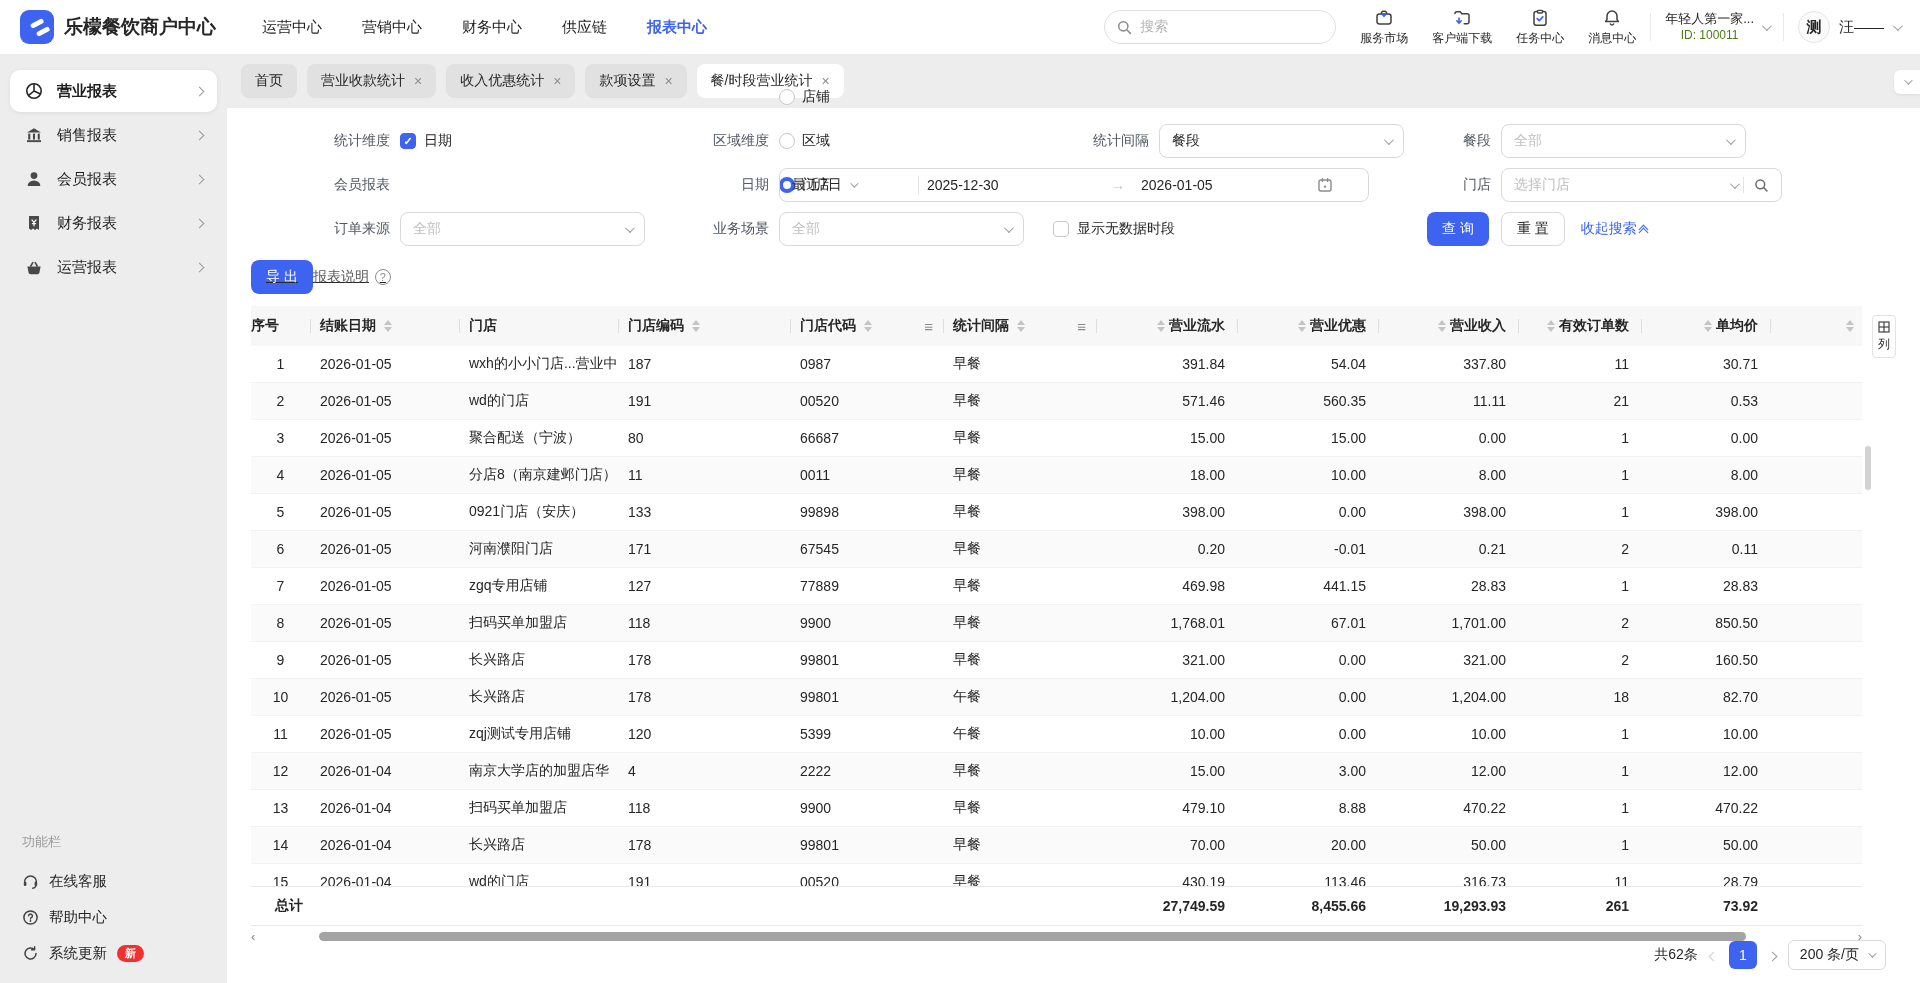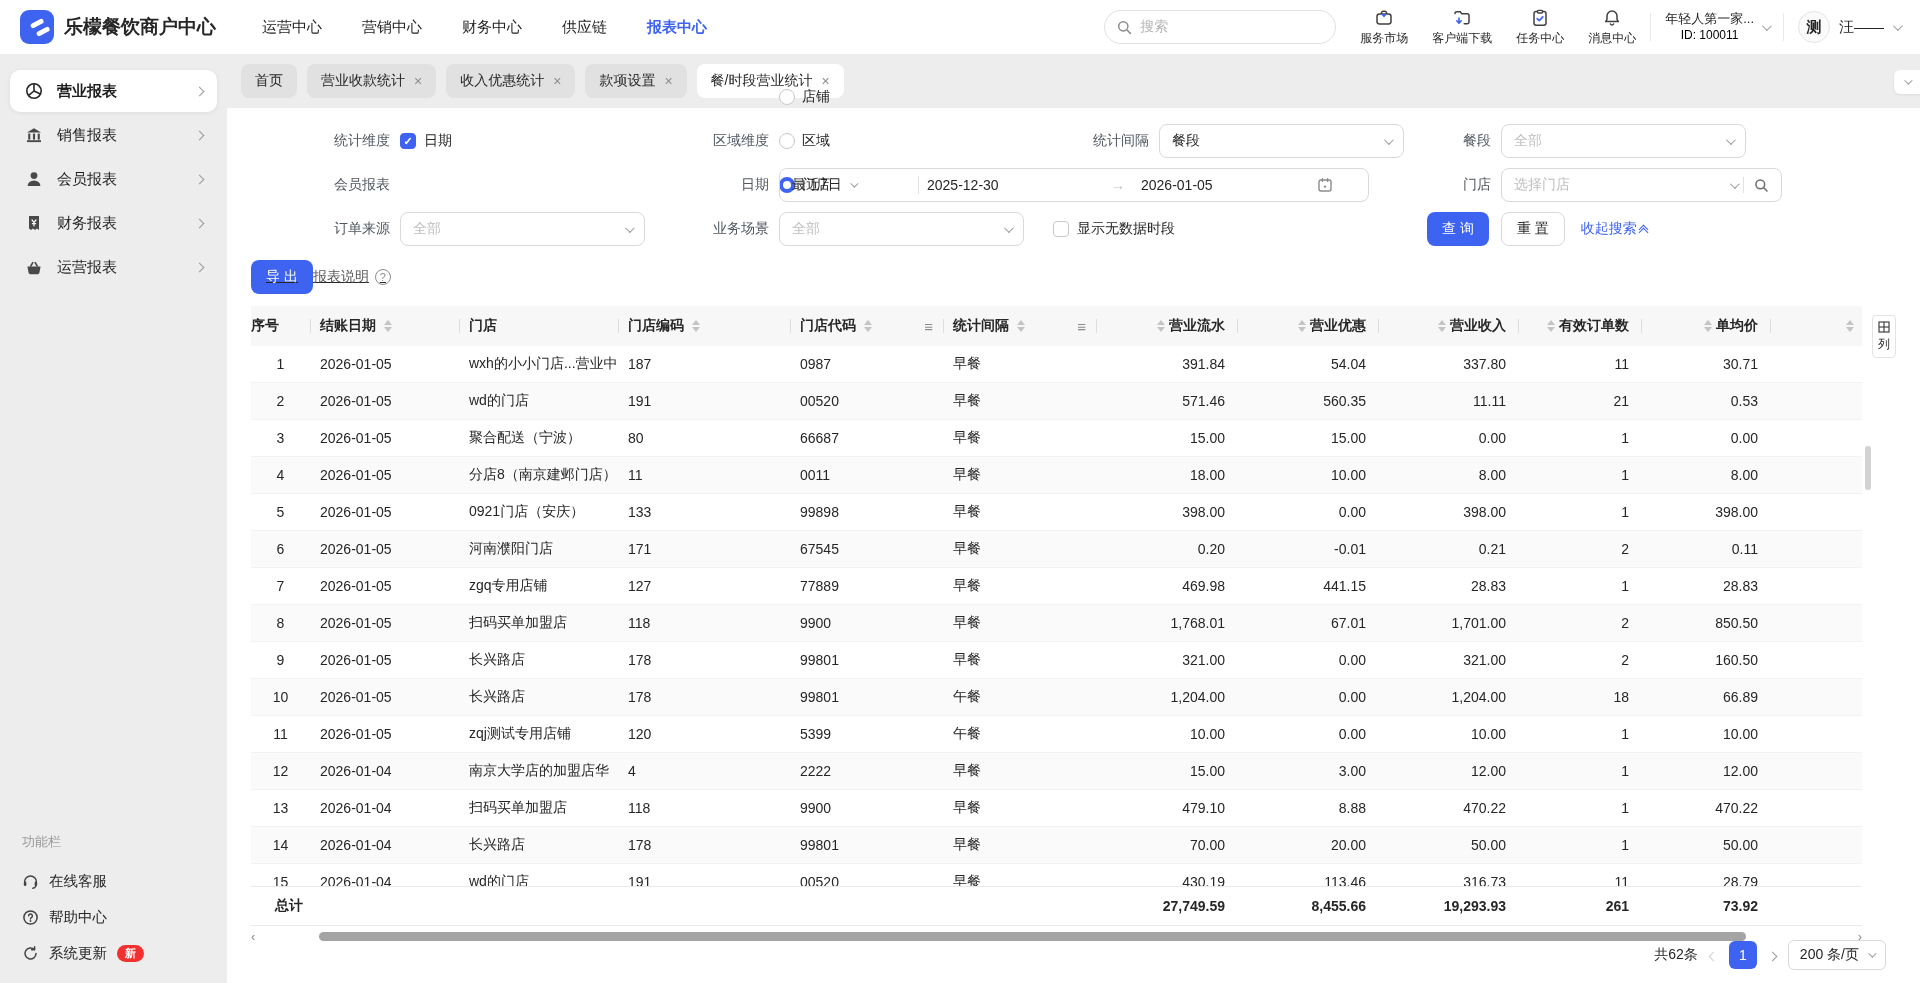--- a/index.html
+++ b/index.html
@@ -14,21 +14,21 @@
   .nav { display:flex; gap:40px; margin-left:46px; font-size:15px; color:#1f1f1f; }
   .nav-item.active { color:#3D63F0; font-weight:bold; }
   .search { margin-left:auto; width:232px; height:34px; border:1px solid #e0e0e0; border-radius:17px; display:flex; align-items:center; padding:0 12px; gap:8px; background:#fff; }
   .search .ph { color:#b5b5b5; font-size:14px; }
   .qlinks { display:flex; margin-left:24px; gap:24px; }
   .qlink { display:flex; flex-direction:column; align-items:center; gap:2px; font-size:12px; color:#262626; cursor:pointer; }
   .vdiv { width:1px; height:28px; background:#e8e8e8; margin:0 14px; }
   .merchant { display:flex; align-items:center; gap:8px; }
   .m-txt { text-align:center; line-height:1.25; }
   .m-name { font-size:13px; color:#262626; }
-  .m-id { font-size:12px; color:#000000; }
+  .m-id { font-size:12px; color:#4d7c0f; }
   .user { display:flex; align-items:center; gap:9px; }
   .avatar { width:32px; height:32px; border-radius:50%; background:#fbfbfb; border:1px solid #e5e5e5; display:flex; align-items:center; justify-content:center; font-weight:bold; font-size:15px; font-family:"Liberation Serif",serif; }
   .u-name { font-size:15px; }
 
   .chev { display:inline-block; width:7px; height:7px; border-right:1.4px solid #9a9a9a; border-bottom:1.4px solid #9a9a9a; transform:rotate(45deg) translateY(-2px); }
   .chev.r { transform:rotate(-45deg); }
   .chev.sm { width:6px; height:6px; }
 
   
   .workspace { display:flex; height:929px; }
@@ -650,21 +650,21 @@
               <div class="td c0">10</div>
               <div class="td c1">2026-01-05</div>
               <div class="td c2">长兴路店</div>
               <div class="td c3">178</div>
               <div class="td c4">99801</div>
               <div class="td c5">午餐</div>
               <div class="td c6 num">1,204.00</div>
               <div class="td c7 num">0.00</div>
               <div class="td c8 num">1,204.00</div>
               <div class="td c9 num">18</div>
-              <div class="td c10 num">66.89</div>
+              <div class="td c10 num">82.70</div>
               <div class="td c11 num"></div>
             </div>
             <div class="trow">
               <div class="td c0">11</div>
               <div class="td c1">2026-01-05</div>
               <div class="td c2">zqj测试专用店铺</div>
               <div class="td c3">120</div>
               <div class="td c4">5399</div>
               <div class="td c5">午餐</div>
               <div class="td c6 num">10.00</div>

